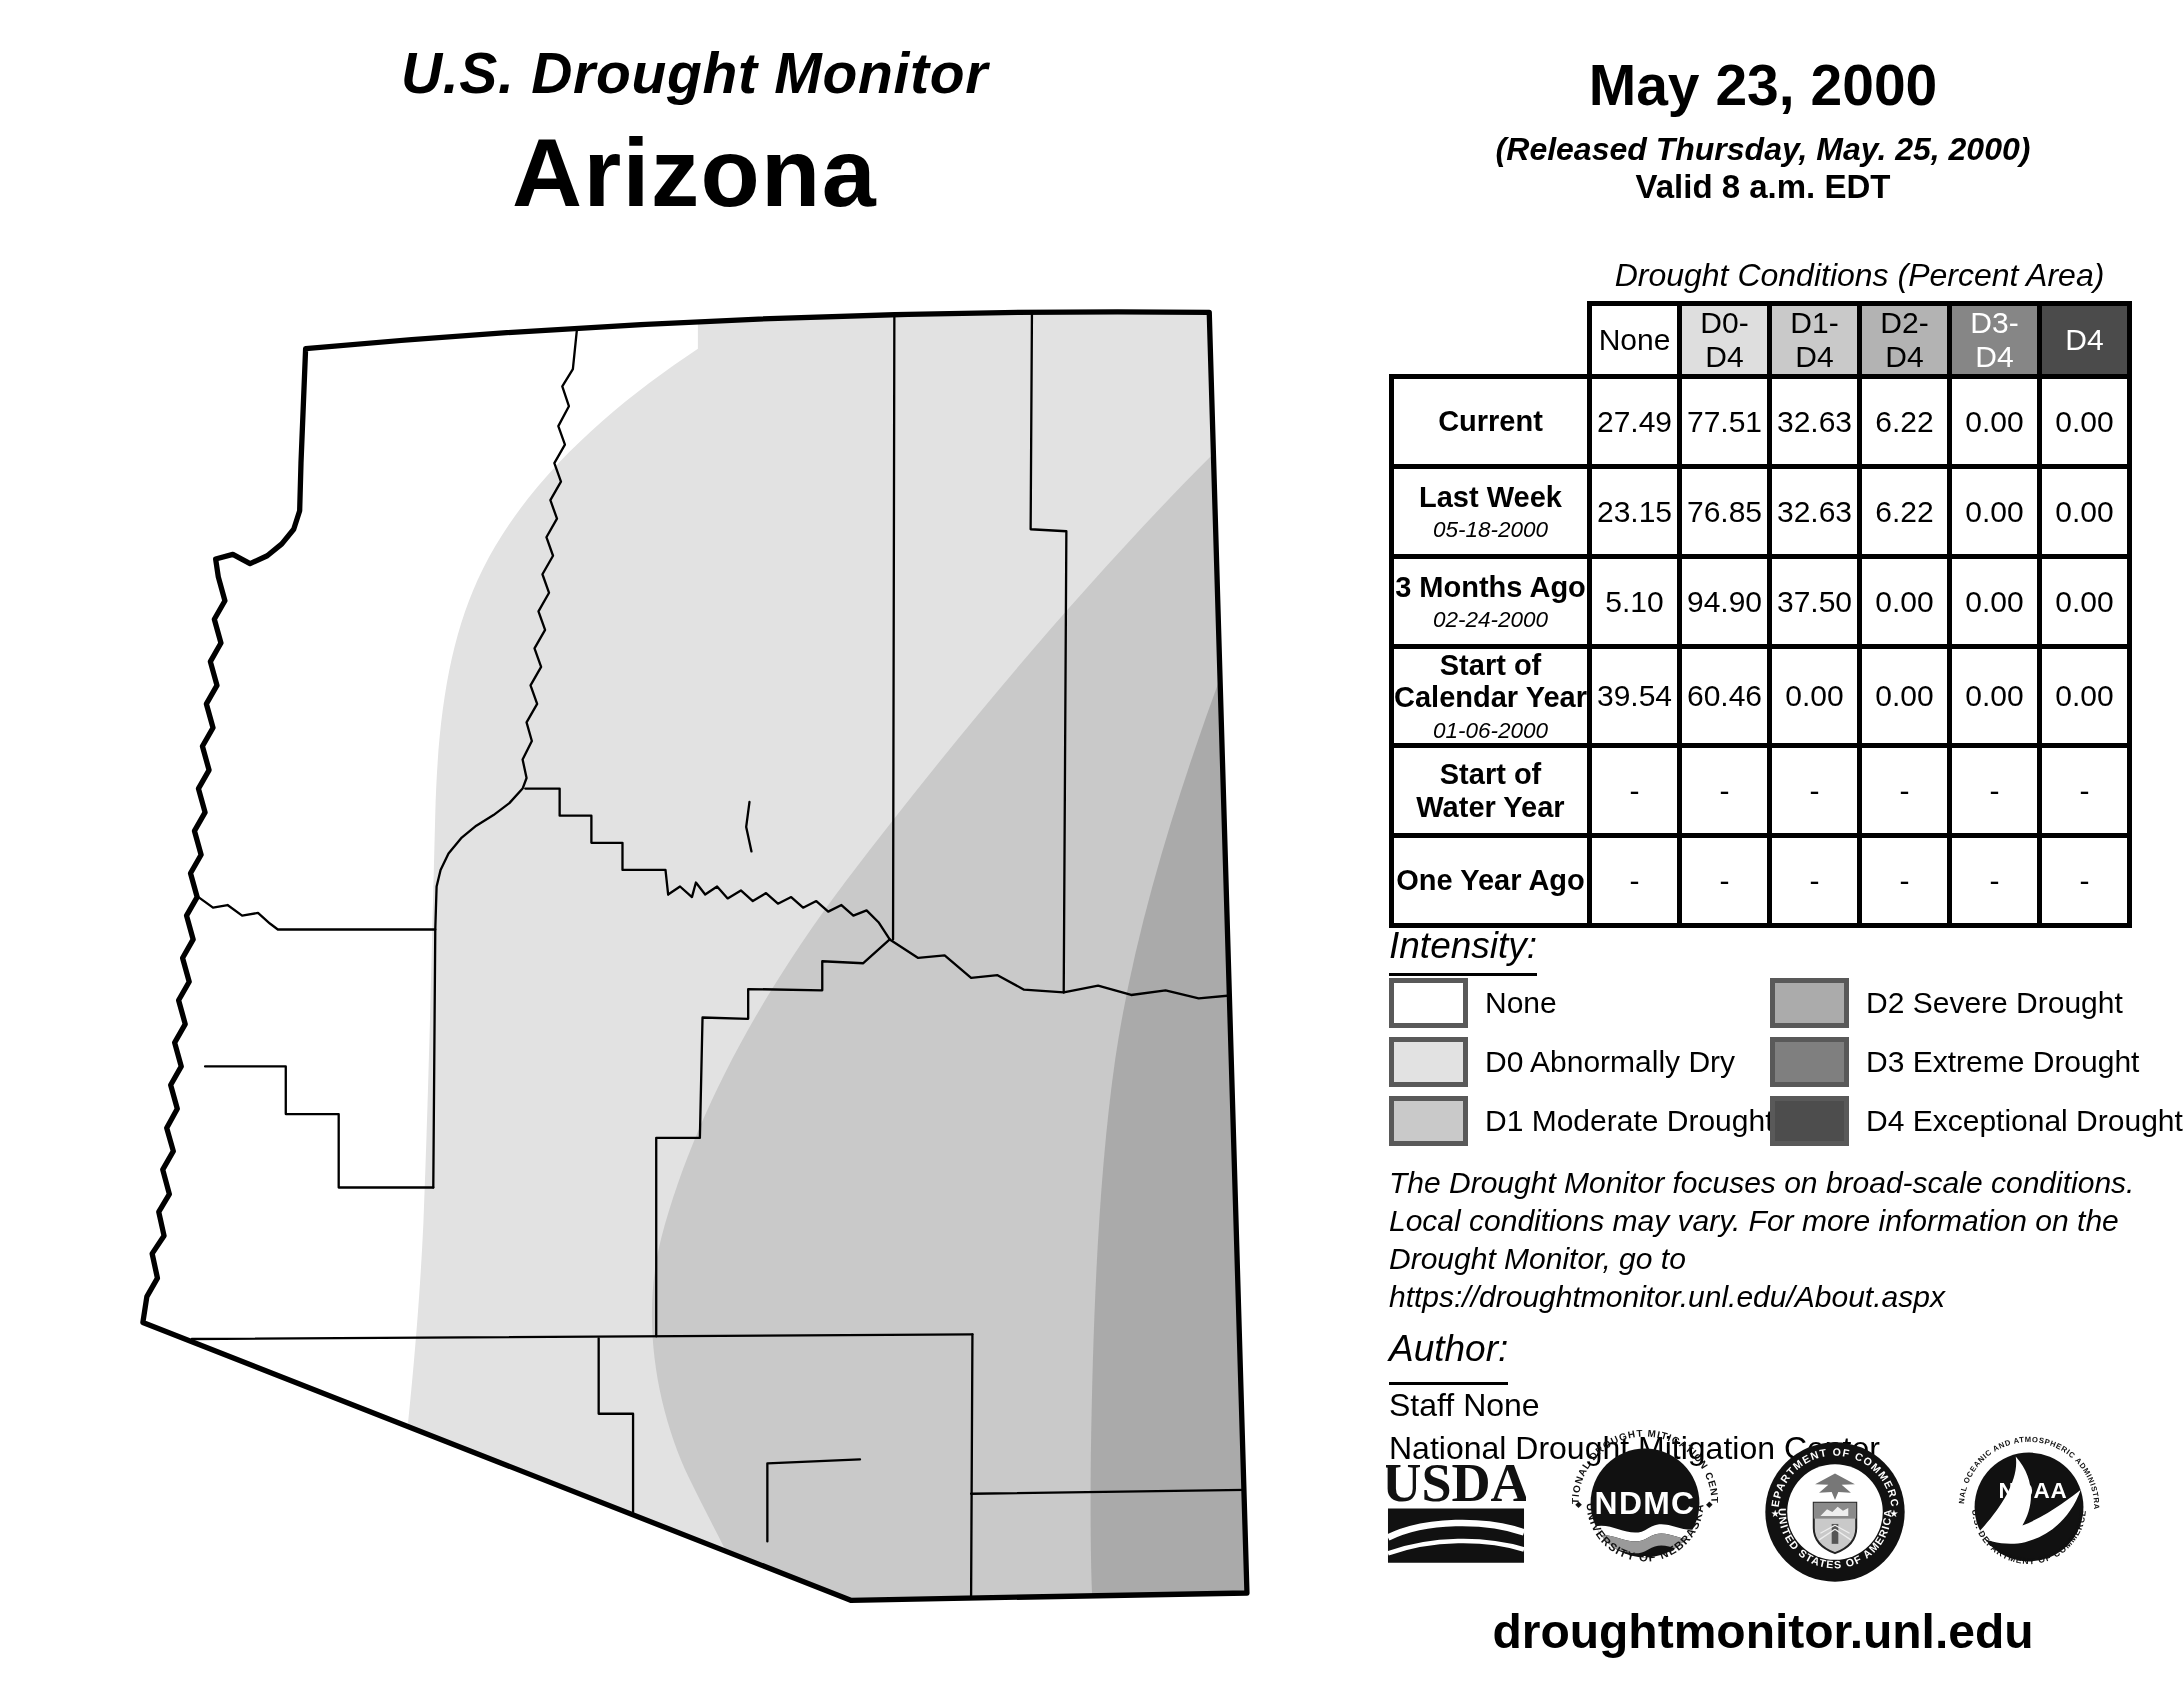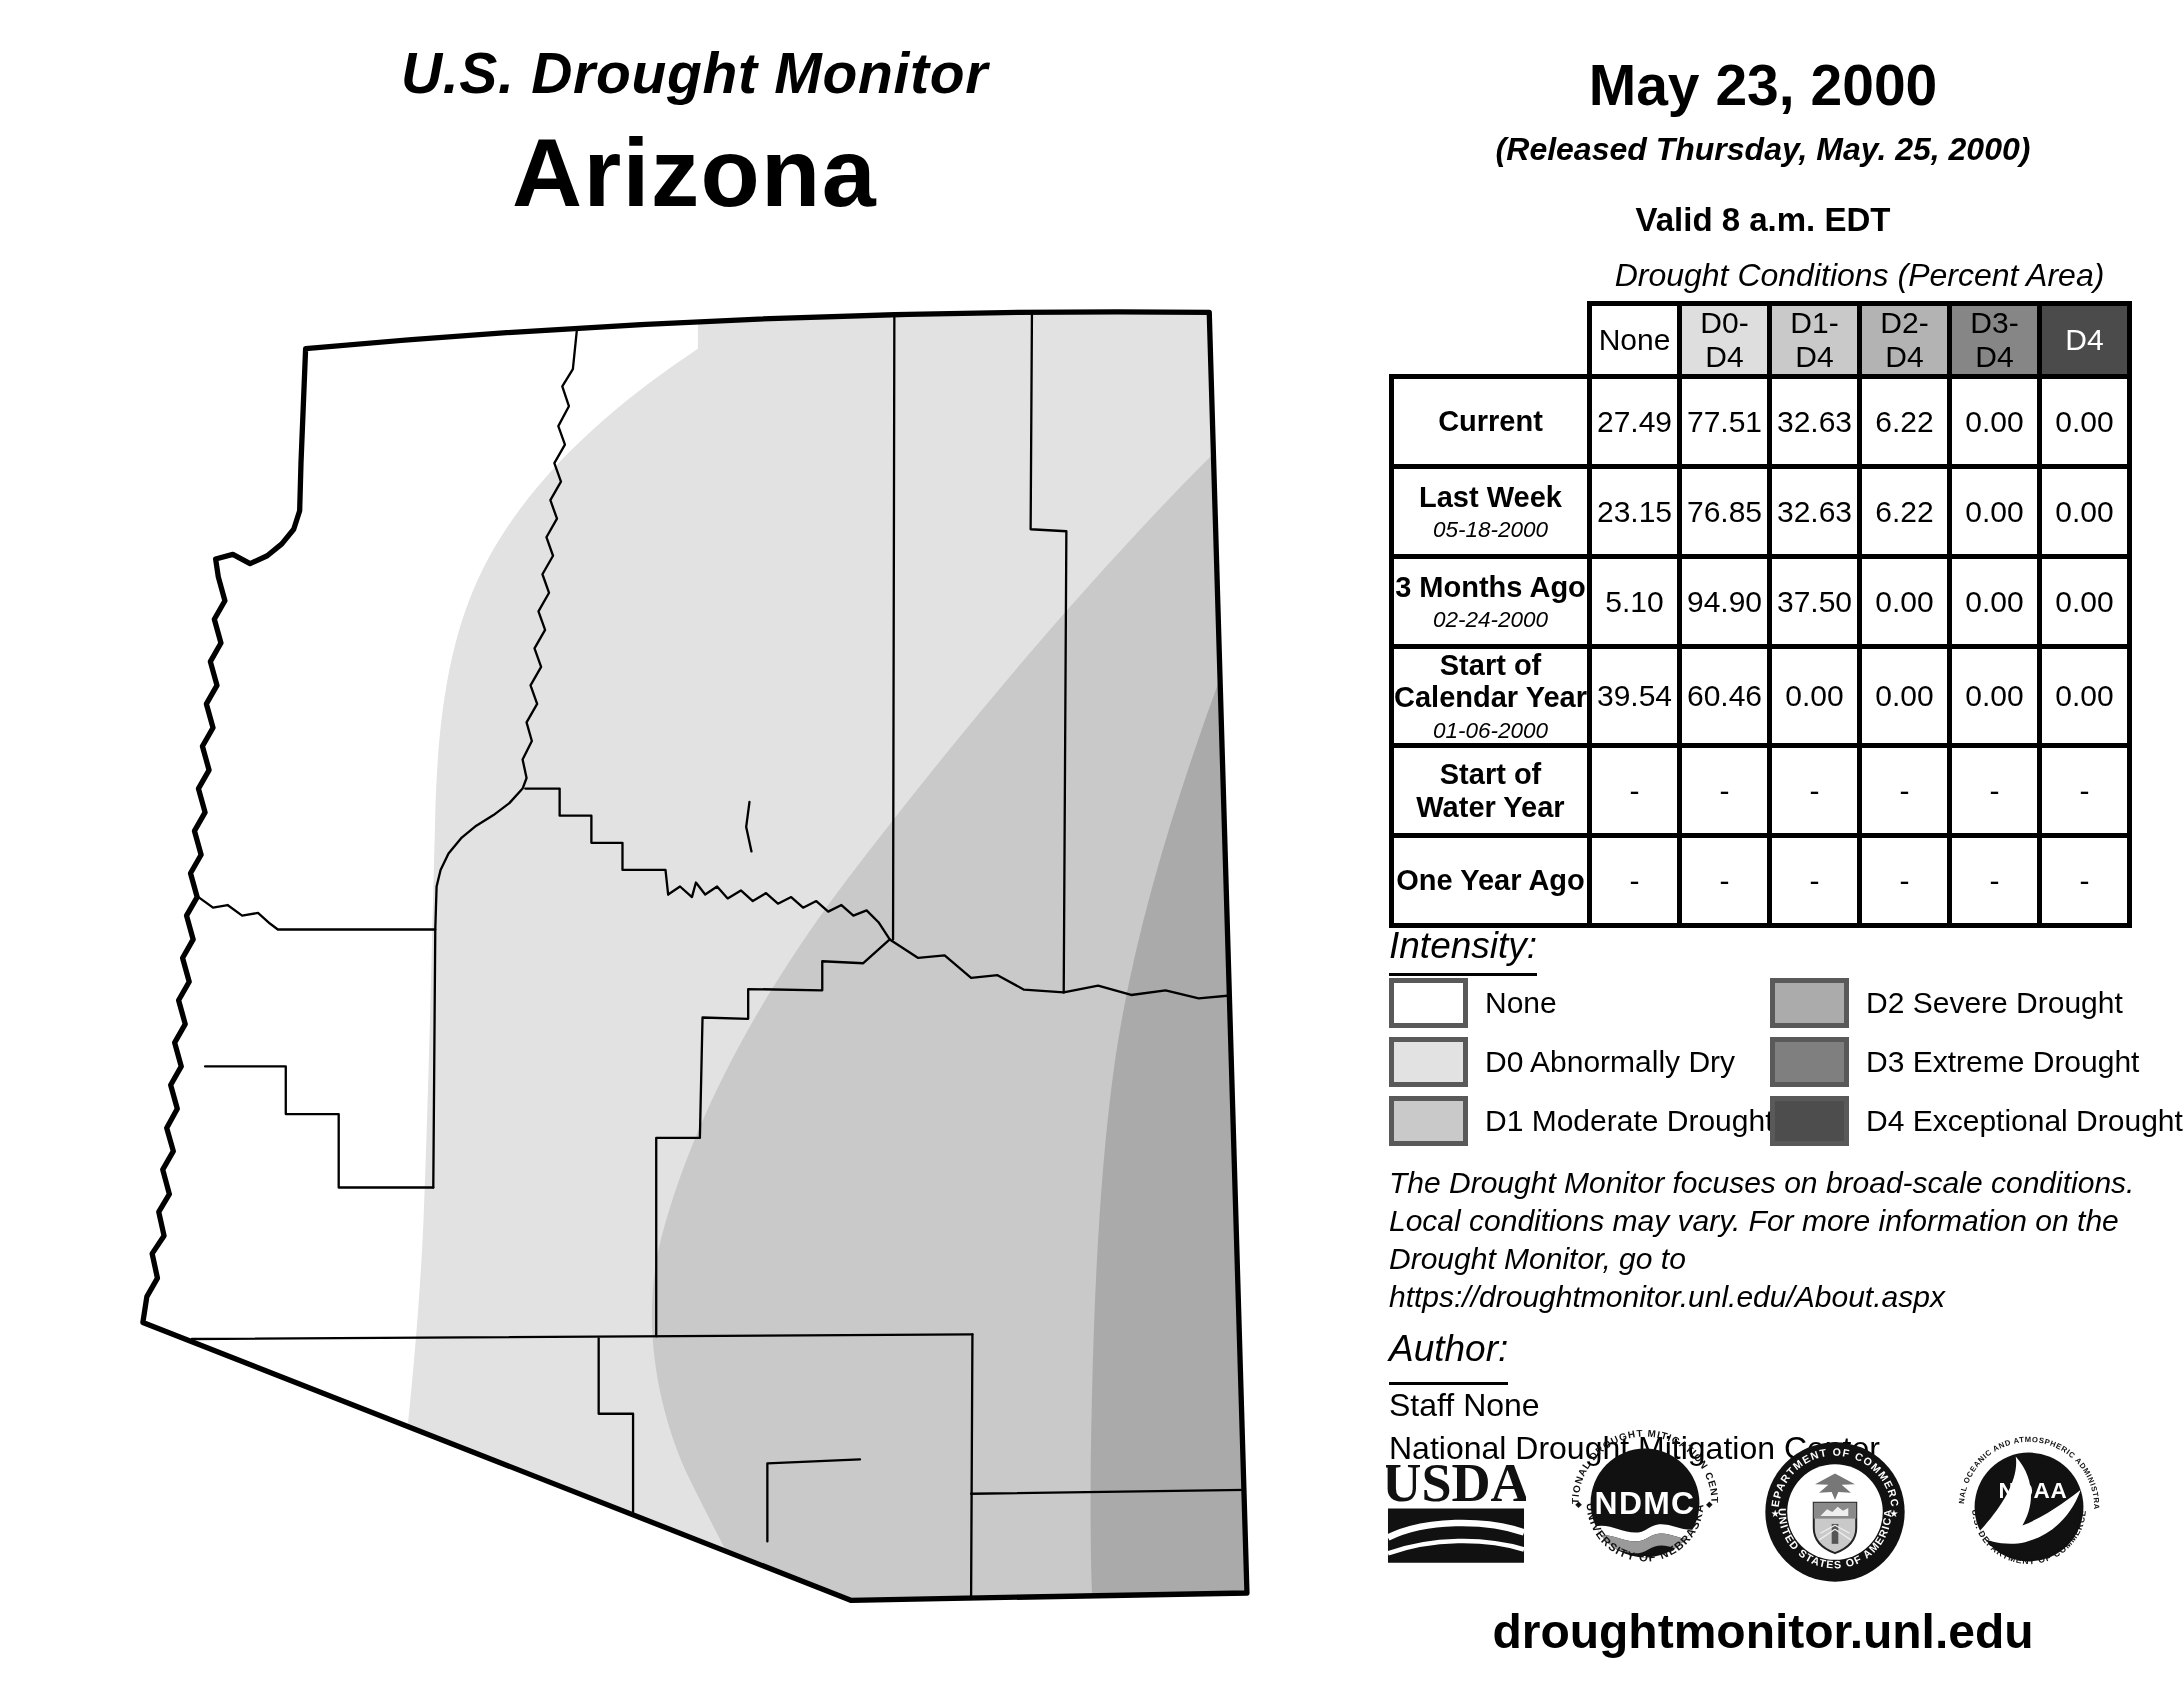--- a/index.html
+++ b/index.html
@@ -10,21 +10,21 @@
 
   
   #hdr-left{left:132px;top:40px;width:1125px;}
   #map-title{font-size:57px;font-weight:bold;font-style:italic;letter-spacing:0.7px;}
   #map-state{font-size:97px;font-weight:bold;margin-top:11px;letter-spacing:1.3px;}
 
   
   #date-block{left:1343px;top:52px;width:840px;}
   #rep-date{font-size:57px;font-weight:bold;}
   #rep-released{font-size:32px;font-weight:bold;font-style:italic;margin-top:13.2px;}
-  #rep-valid{font-size:33px;font-weight:bold;margin-top:33px;}
+  #rep-valid{font-size:33px;font-weight:bold;margin-top:0;}
 
   
   #tbl-title{left:1588px;top:257px;width:543px;font-size:32px;font-style:italic;}
   #conditions-table{left:1389px;top:301px;border-collapse:collapse;table-layout:fixed;}
   #conditions-table td,#conditions-table th{border:5.3px solid #000;padding:0;}
   #conditions-table th.corner{border:none;background:#fff;}
   #conditions-table th{height:40px;font-size:30px;font-weight:normal;}
   #conditions-table td{height:85px;text-align:center;vertical-align:middle;background:#fff;}
   #conditions-table td.val{font-size:30px;}
   #conditions-table td.rowlab{font-weight:bold;font-size:29px;line-height:1.12;white-space:pre-line;}
@@ -137,21 +137,21 @@
       <col style="width:90px">
       <col style="width:90px">
   </colgroup>
   <thead>
       <tr>
     <th class="corner"></th>
   <th style="background: rgb(255, 255, 255); color: rgb(0, 0, 0);">None</th>
         <th style="background: rgb(222, 222, 222); color: rgb(0, 0, 0);">D0-D4</th>
         <th style="background: rgb(201, 201, 201); color: rgb(0, 0, 0);">D1-D4</th>
         <th style="background: rgb(179, 179, 179); color: rgb(0, 0, 0);">D2-D4</th>
-        <th style="background: rgb(134, 134, 134); color: #000000;">D3-D4</th>
+        <th style="background: rgb(134, 134, 134); color: #ffffff;">D3-D4</th>
         <th style="background: rgb(75, 75, 75); color: rgb(255, 255, 255);">D4</th>
       </tr>
     </thead>
   <tbody id="tbl-body">
       <tr>
         <td class="rowlab">Current</td>
         <td class="val">27.49</td>
         <td class="val">77.51</td>
         <td class="val">32.63</td>
         <td class="val">6.22</td>

